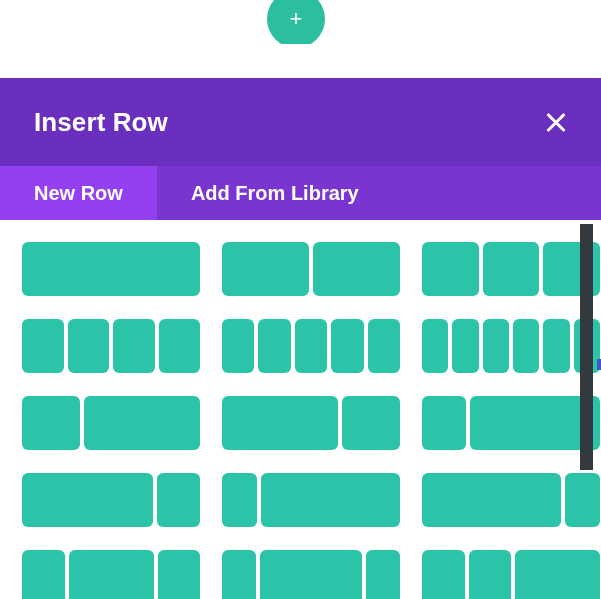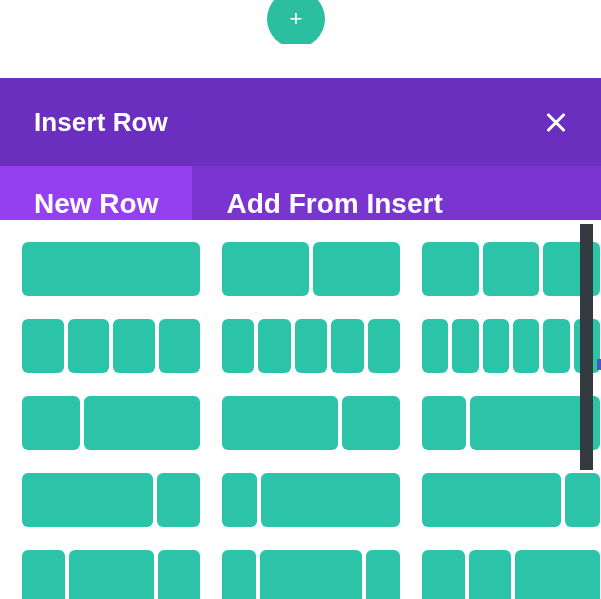--- a/index.html
+++ b/index.html
@@ -135,23 +135,23 @@
   .close-btn::before { transform: rotate(45deg); }
   .close-btn::after  { transform: rotate(-45deg); }
 
   .tabbar {
     display: flex;
     height: 54px;
     background: #7a35d0;
   }
   .tab {
     display: flex;
-    align-items: flex-end;
+    align-items: center;
     padding: 0 34px;
-    font-size: 28px;
+    font-size: 20px;
     font-weight: bold;
     color: #ffffff;
     cursor: pointer;
     box-sizing: border-box;
     background: #7a35d0;
   }
   .tab.active {
     background: #9440f0;
   }
 
@@ -236,21 +236,21 @@
     <div class="modal-header">
       <div class="modal-title">Insert Row</div>
       <div class="close-btn"></div>
     </div>
 
     <div class="tabbar">
       <div class="tab active">
         <span>New Row</span>
       </div>
       <div class="tab">
-        <span>Add From Insert</span>
+        <span>Add From Library</span>
       </div>
     </div>
 
     <div class="modal-body">
       <div class="layout-grid" id="layout-grid">
           <div class="layout-row">
             <div class="layout-cell">
               <div class="seg" style="width: calc(100% + 0px);"></div>
             </div>
             <div class="layout-cell">

